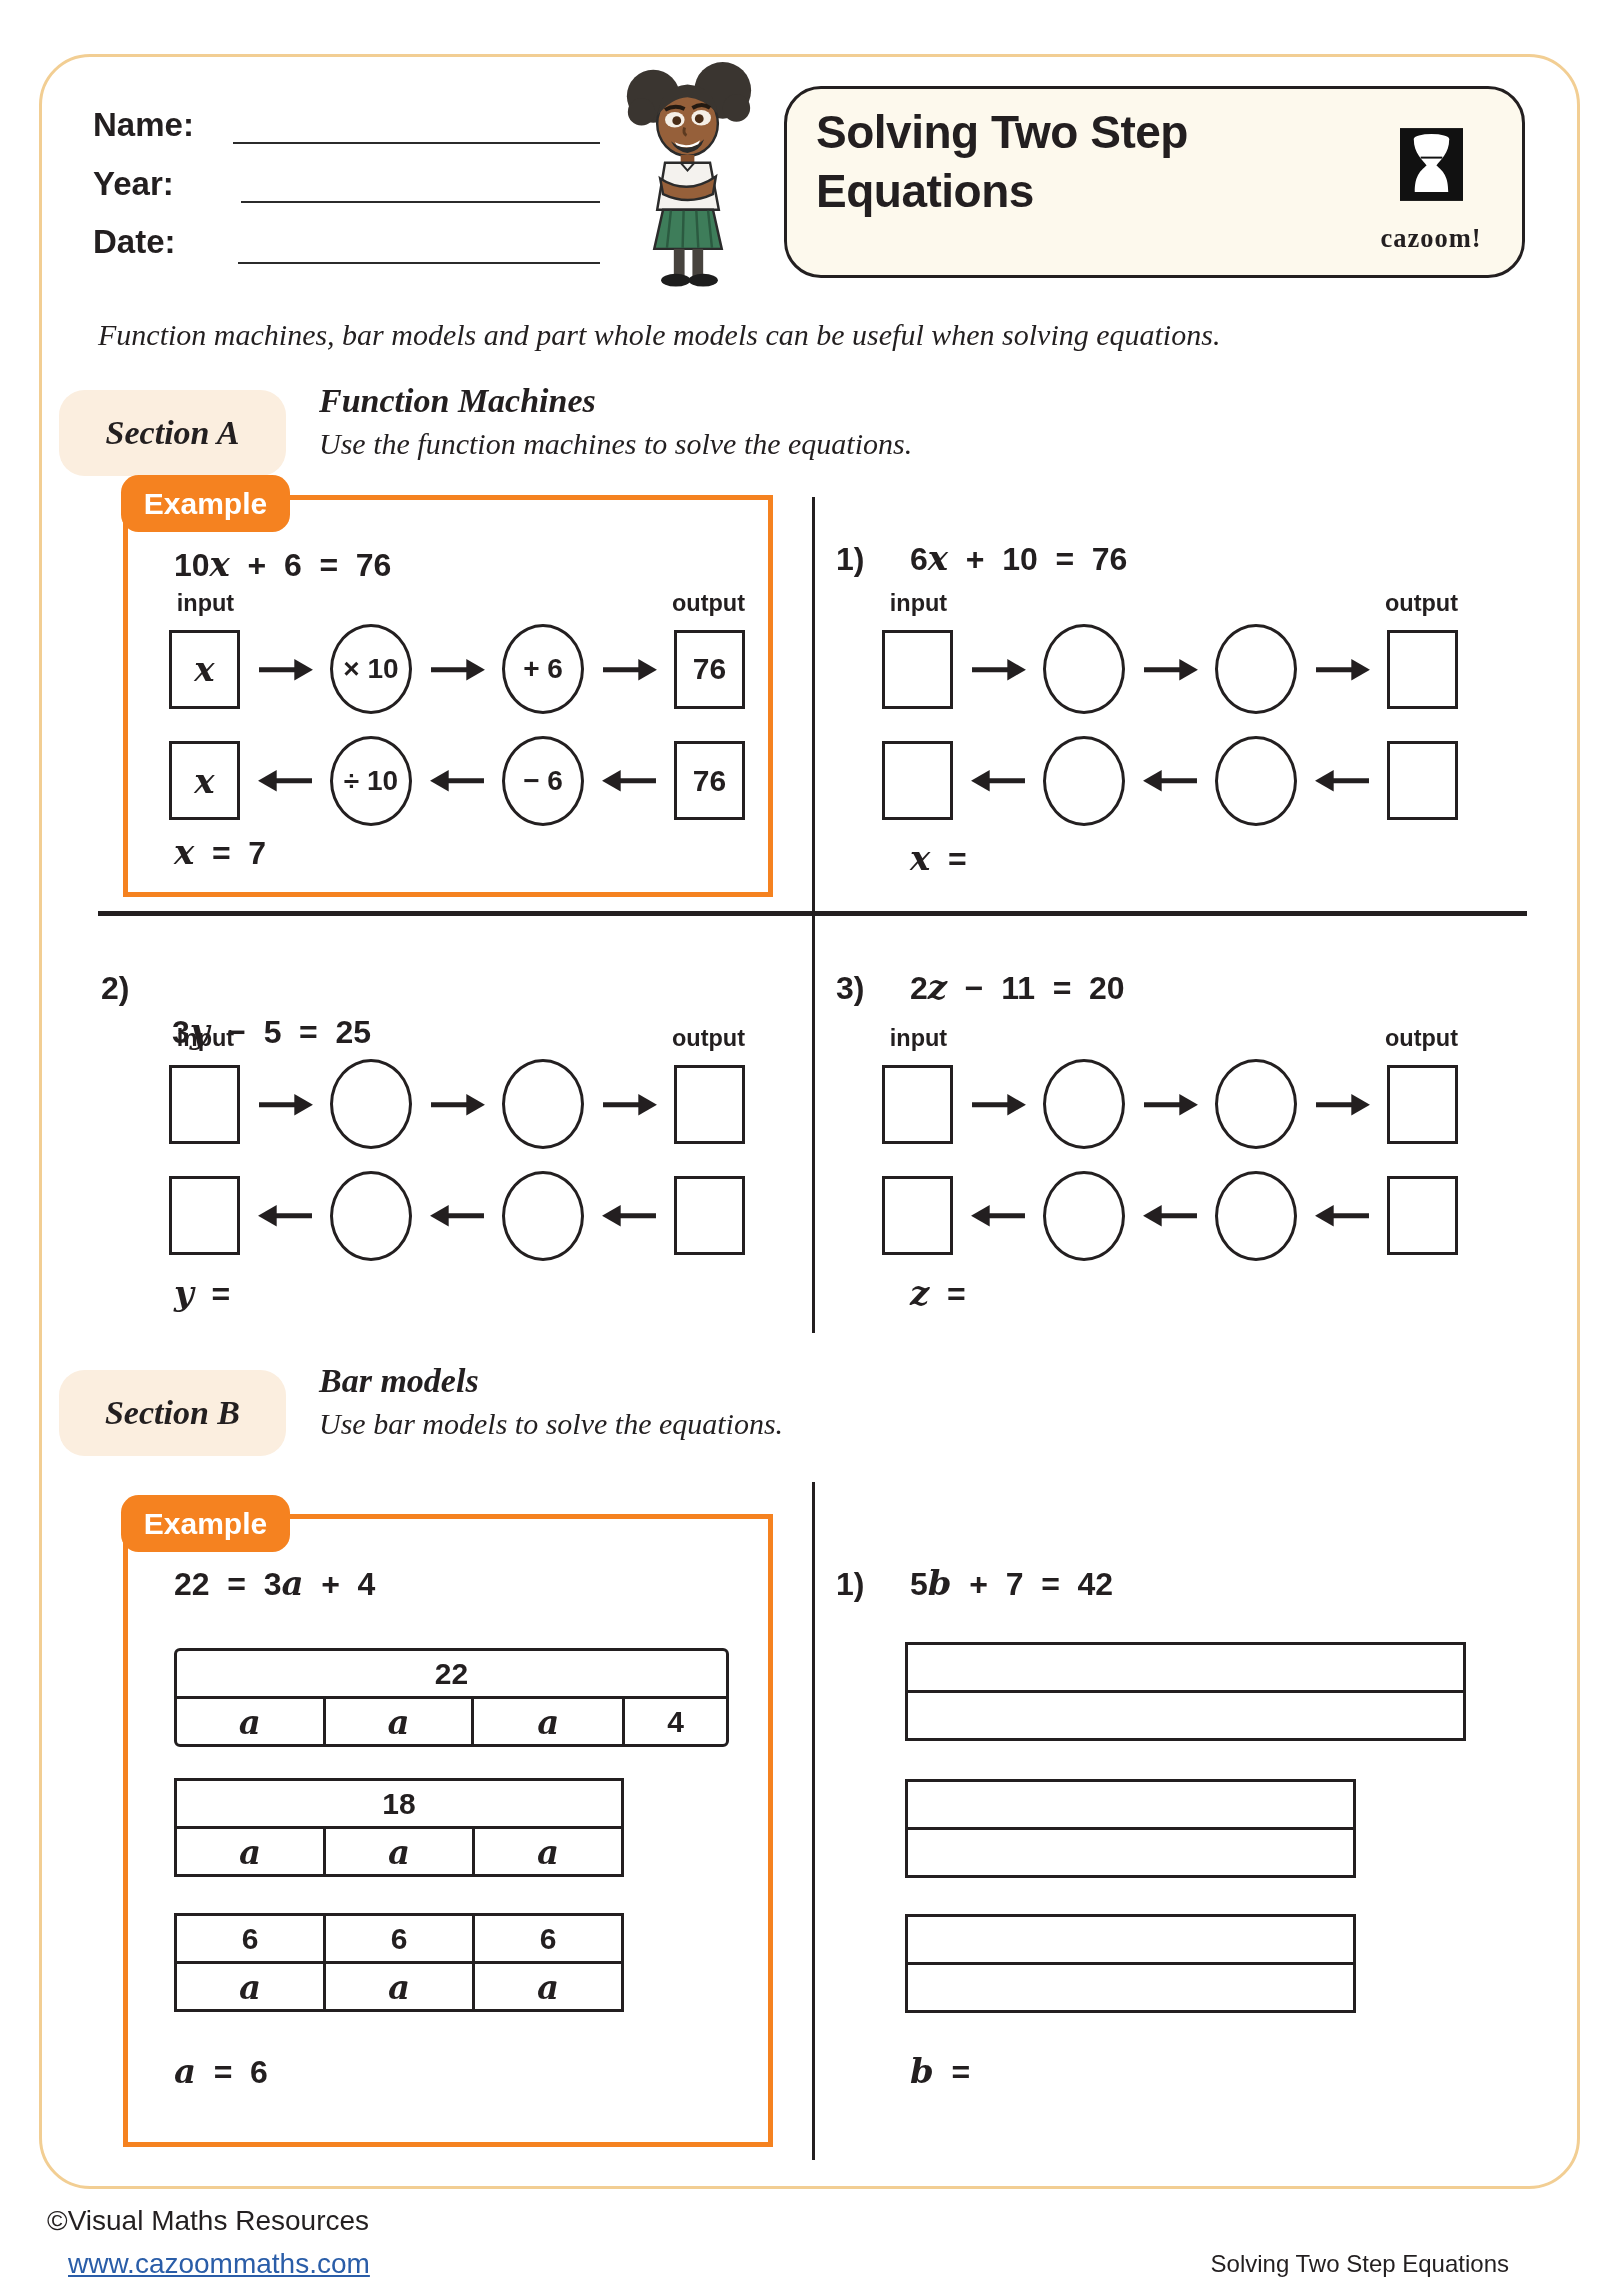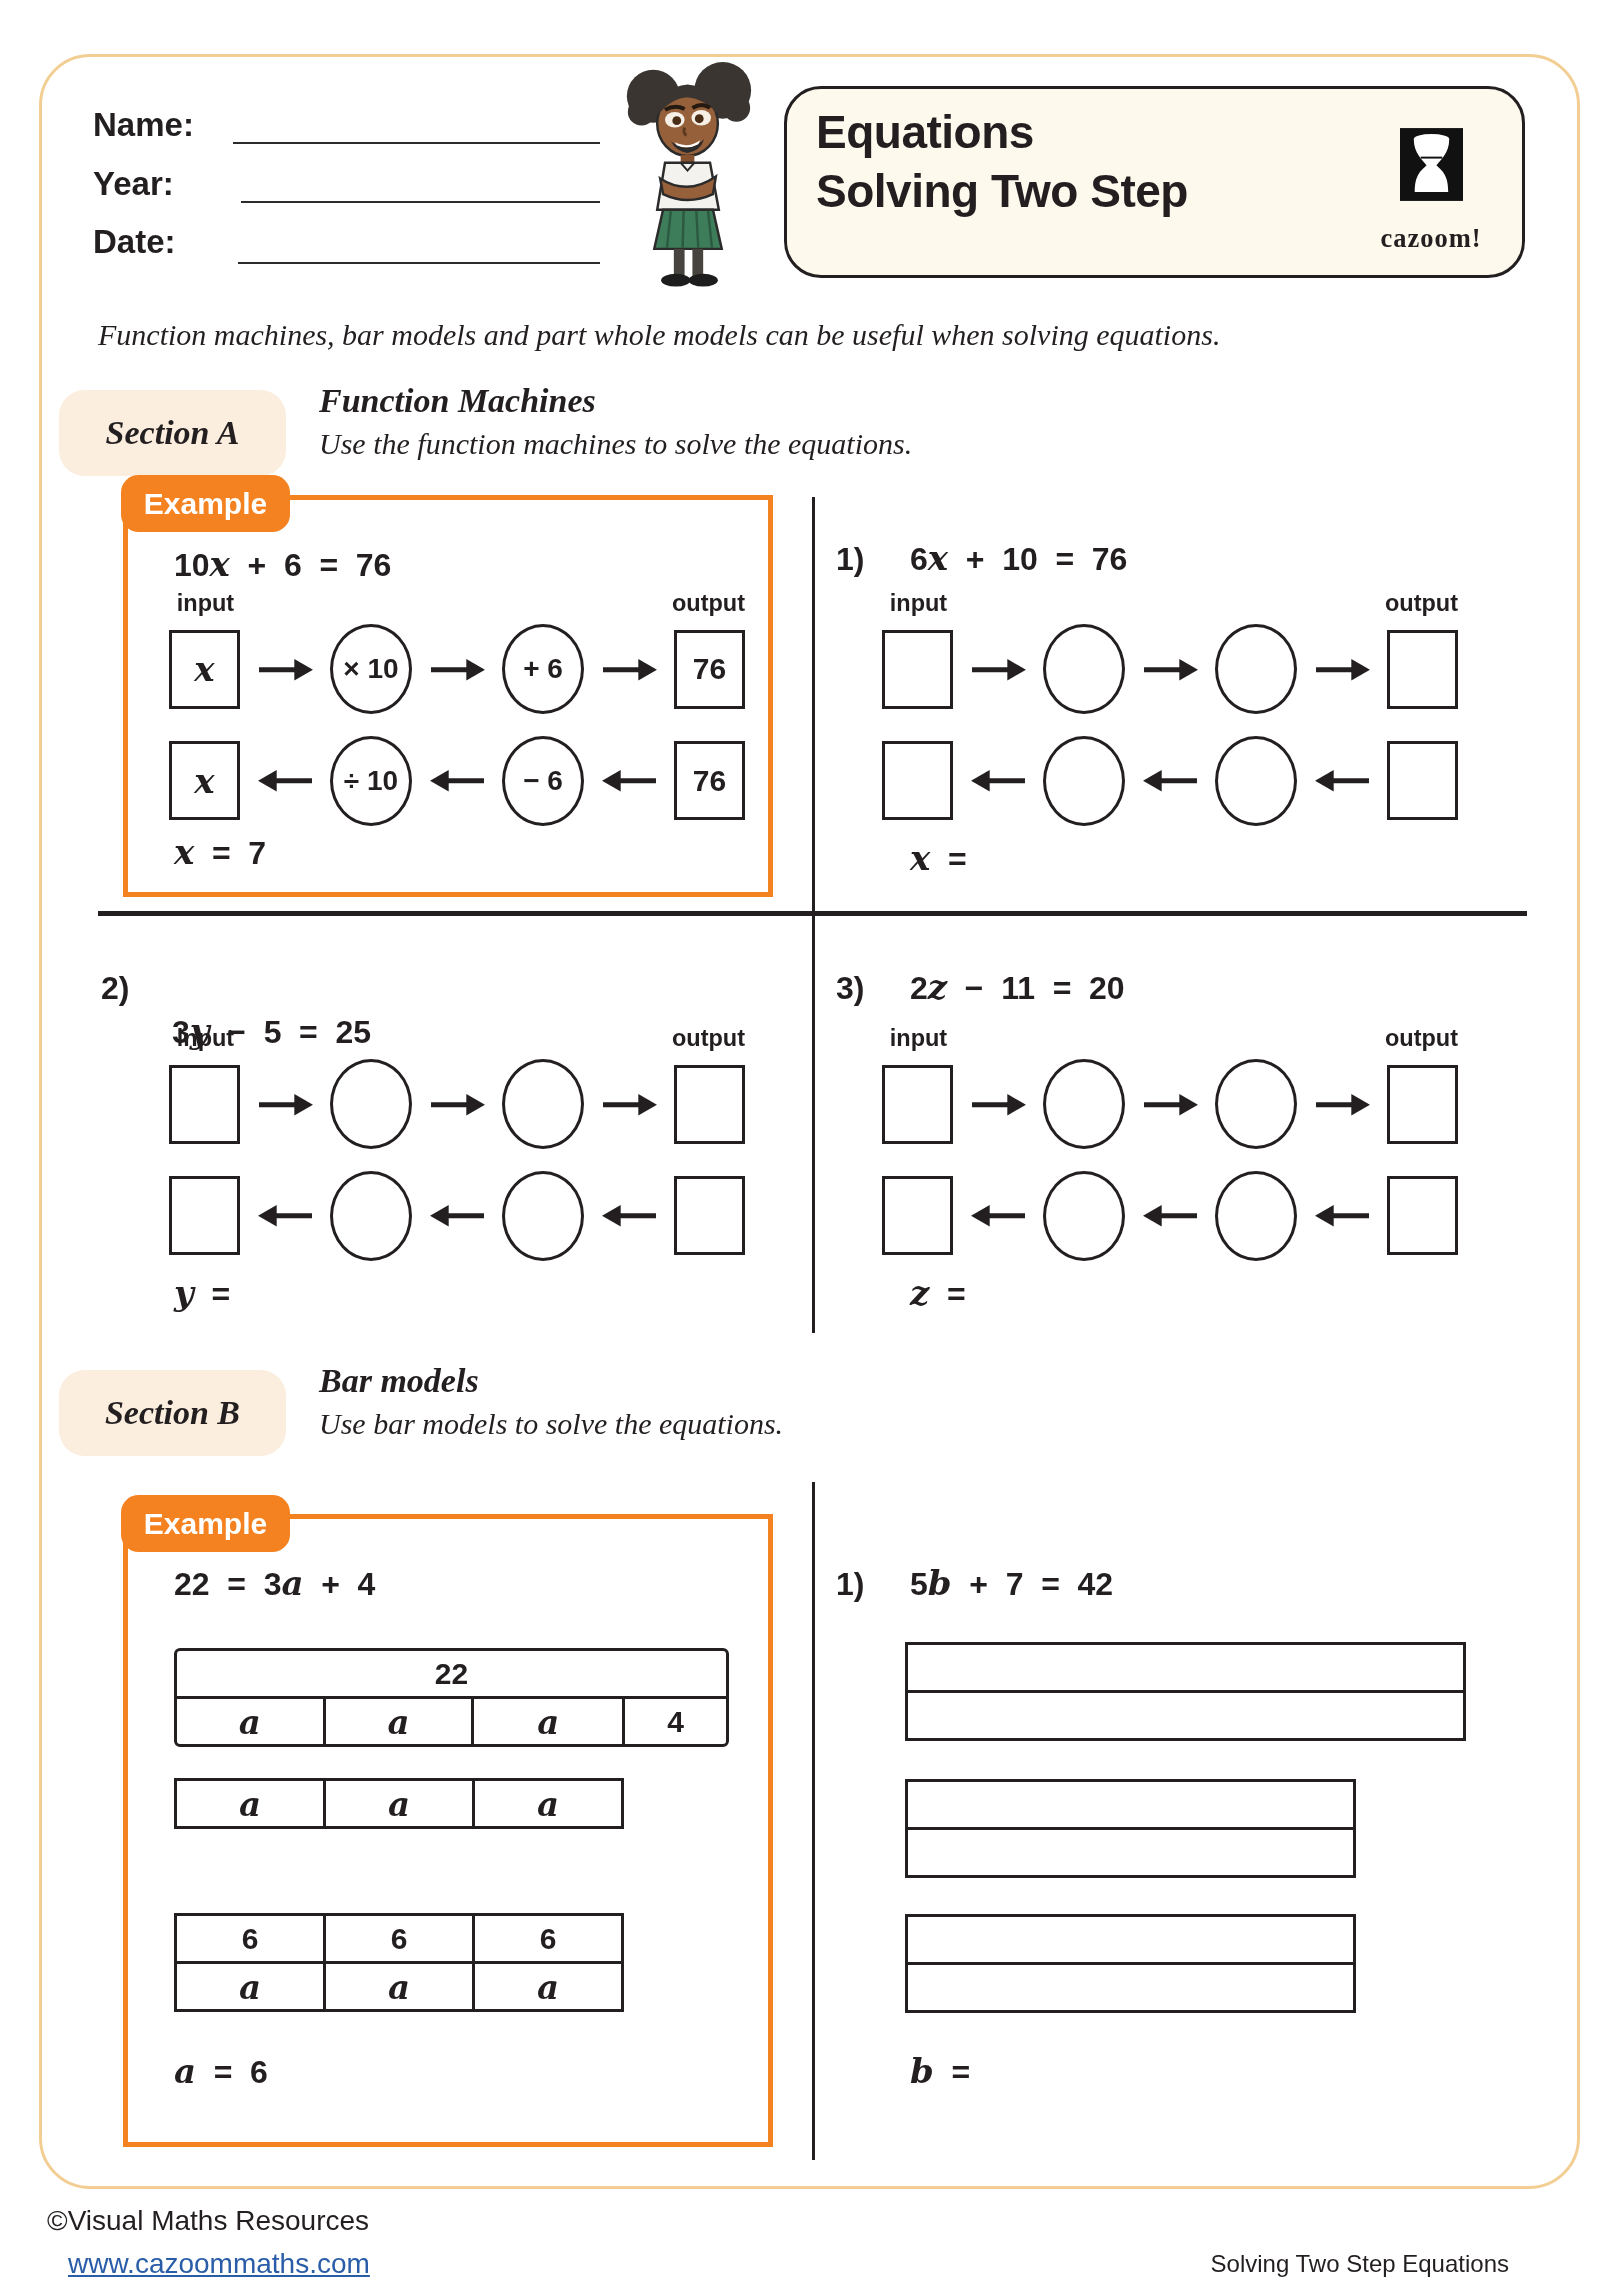--- a/index.html
+++ b/index.html
@@ -74,22 +74,22 @@
   <path d="M44,152 L95,152 L104,192 L35,192 Z" fill="#3E7D5A" stroke="#2b2b2b" stroke-width="2.5"></path>
   <path d="M52,153 L48,191 M65,153 L64,191 M78,153 L80,191 M90,153 L94,191" stroke="#2b5a40" stroke-width="2.5" fill="none"></path>
   <rect x="55" y="192" width="11" height="30" fill="#47433e"></rect>
   <rect x="74" y="192" width="11" height="30" fill="#47433e"></rect>
   <ellipse cx="57" cy="224" rx="15" ry="6.5" fill="#1d1d1d"></ellipse>
   <ellipse cx="85" cy="224" rx="15" ry="6.5" fill="#1d1d1d"></ellipse>
 </svg>
 
 <div class="abs title-box">
   <div class="title-text">
+    <div>Solving Two Step</div>
     <div>Equations</div>
-    <div>Solving Two Step</div>
   </div>
   <div class="logo-wrap">
     <svg width="63" height="73" viewBox="0 0 64 74">
       <rect width="64" height="74" fill="#111111"></rect>
       <ellipse cx="32" cy="11" rx="18" ry="5" fill="#ffffff"></ellipse>
       <path d="M14,11 C14,26 23,32 27,38 C20,44 15,49 15,65 L49,65 C49,49 44,44 37,38 C41,32 50,26 50,11 Z" fill="#ffffff"></path>
       <line x1="21" y1="30" x2="43" y2="30" stroke="#111111" stroke-width="2"></line>
     </svg>
     <div class="logo-caption">cazoom!</div>
   </div>
@@ -329,20 +329,23 @@
         <span class="var">a</span>
       </div>
       <div class="bar-cell" style="flex:152 1 0;">
         <span class="var">a</span>
       </div>
       <div class="bar-cell" style="flex:104 1 0;">4</div>
     </div>
   </div>
 <div class="abs bar" style="left:174px;top:1778px;width:444px;">
     <div class="bar-row">
+      <div class="bar-cell" style="flex:1 1 0;">18</div>
+    </div>
+    <div class="bar-row">
       <div class="bar-cell" style="flex:1 1 0;">
         <span class="var">a</span>
       </div>
       <div class="bar-cell" style="flex:1 1 0;">
         <span class="var">a</span>
       </div>
       <div class="bar-cell" style="flex:1 1 0;">
         <span class="var">a</span>
       </div>
     </div>

